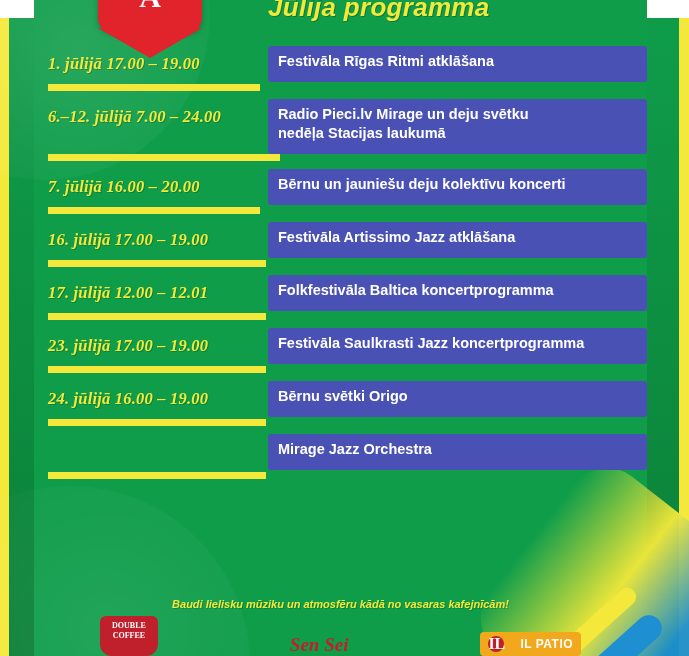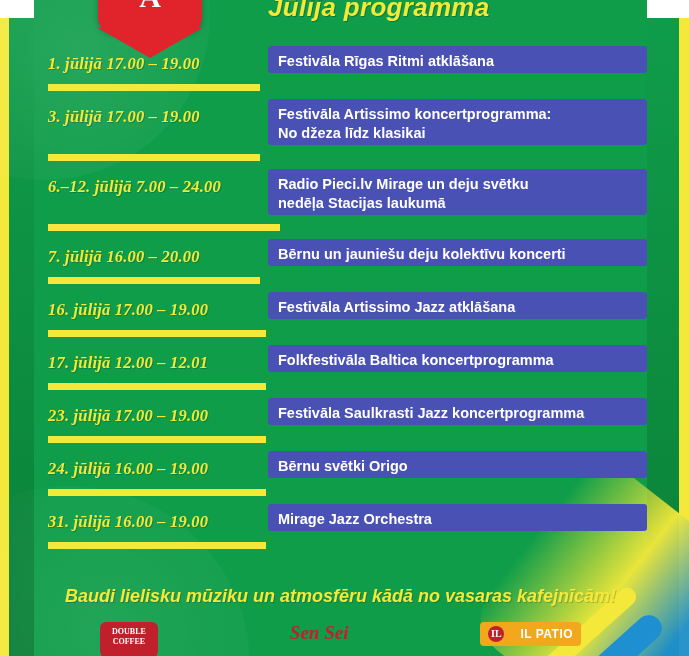--- a/index.html
+++ b/index.html
@@ -216,59 +216,59 @@
     text-shadow: 1px 1px 0 rgba(0,0,0,0.18);
     font-family: Liberation Serif, serif;
   }
   .eventbar {
     position: absolute;
     left: 234px;
     top: 2px;
     right: 0px;
     background: #4a51b5;
     border-radius: 3px;
-    padding: 6px 0 2px 10px;
+    padding: 6px 0 11px 10px;
     box-sizing: border-box;
   }
   .eventbar .line {
     color: #ffffff;
     font-size: 14.5px;
     font-weight: bold;
     line-height: 19px;
     white-space: nowrap;
   }
 
   
   .footer-note {
     position: absolute;
     left: 34px;
     right: 42px;
-    top: 586px;
+    top: 598px;
     text-align: center;
     color: #f4e93a;
-    font-size: 18px;
+    font-size: 11px;
     font-weight: bold;
     font-style: italic;
     text-shadow: 1px 1px 0 rgba(0,0,0,0.18);
   }
 
   .sponsors {
     position: absolute;
     left: 34px;
     right: 42px;
     top: 622px;
     height: 34px;
     display: flex;
     align-items: flex-start;
     justify-content: space-around;
   }
   .sponsor {
     height: 34px;
     display: flex;
-    align-items: flex-start;
+    align-items: flex-end;
     justify-content: center;
   }
   .sp-double {
     width: 58px;
     height: 40px;
     background: #c0202c;
     border-radius: 6px 6px 12px 12px;
     color: #ffffff;
     font-size: 8px;
     font-weight: bold;
@@ -293,21 +293,21 @@
     background: #f2a81d;
     border-radius: 4px;
     padding: 4px 8px;
   }
   .sp-patio .dot {
     width: 16px;
     height: 16px;
     border-radius: 50%;
     background: #c0202c;
     color: #ffffff;
-    font-size: 10px;
+    font-size: 16px;
     font-weight: bold;
     text-align: center;
     line-height: 16px;
     font-family: "Liberation Serif", serif;
   }
   .sp-patio .nm {
     color: #ffffff;
     font-size: 12px;
     font-weight: bold;
     letter-spacing: 0.5px;
@@ -342,28 +342,20 @@
   <div class="schedule">
 
     <div class="row">
       <div class="underline" style="width:212px;"></div>
       <div class="date">1. jūlijā 17.00 – 19.00</div>
       <div class="eventbar">
         <div class="line">Festivāla Rīgas Ritmi atklāšana</div>
       </div>
     </div>
 
-    <div class="row tall">
-      <div class="underline" style="width:212px;"></div>
-      <div class="date">3. jūlijā 17.00 – 19.00</div>
-      <div class="eventbar">
-        <div class="line">Festivāla Artissimo koncertprogramma:</div>
-        <div class="line">No džeza līdz klasikai</div>
-      </div>
-    </div>
 
     <div class="row tall">
       <div class="underline" style="width:232px;"></div>
       <div class="date">6.–12. jūlijā 7.00 – 24.00</div>
       <div class="eventbar">
         <div class="line">Radio Pieci.lv Mirage un deju svētku</div>
         <div class="line">nedēļa Stacijas laukumā</div>
       </div>
     </div>
 
@@ -402,21 +394,20 @@
     <div class="row">
       <div class="underline" style="width:218px;"></div>
       <div class="date">24. jūlijā 16.00 – 19.00</div>
       <div class="eventbar">
         <div class="line">Bērnu svētki Origo</div>
       </div>
     </div>
 
     <div class="row">
       <div class="underline" style="width:218px;"></div>
-      <div class="date">31. jūlijā 16.00 – 19.00</div>
       <div class="eventbar">
         <div class="line">Mirage Jazz Orchestra</div>
       </div>
     </div>
 
   </div>
 
   <div class="footer-note">Baudi lielisku mūziku un atmosfēru kādā no vasaras kafejnīcām!</div>
 
   <div class="sponsors">

